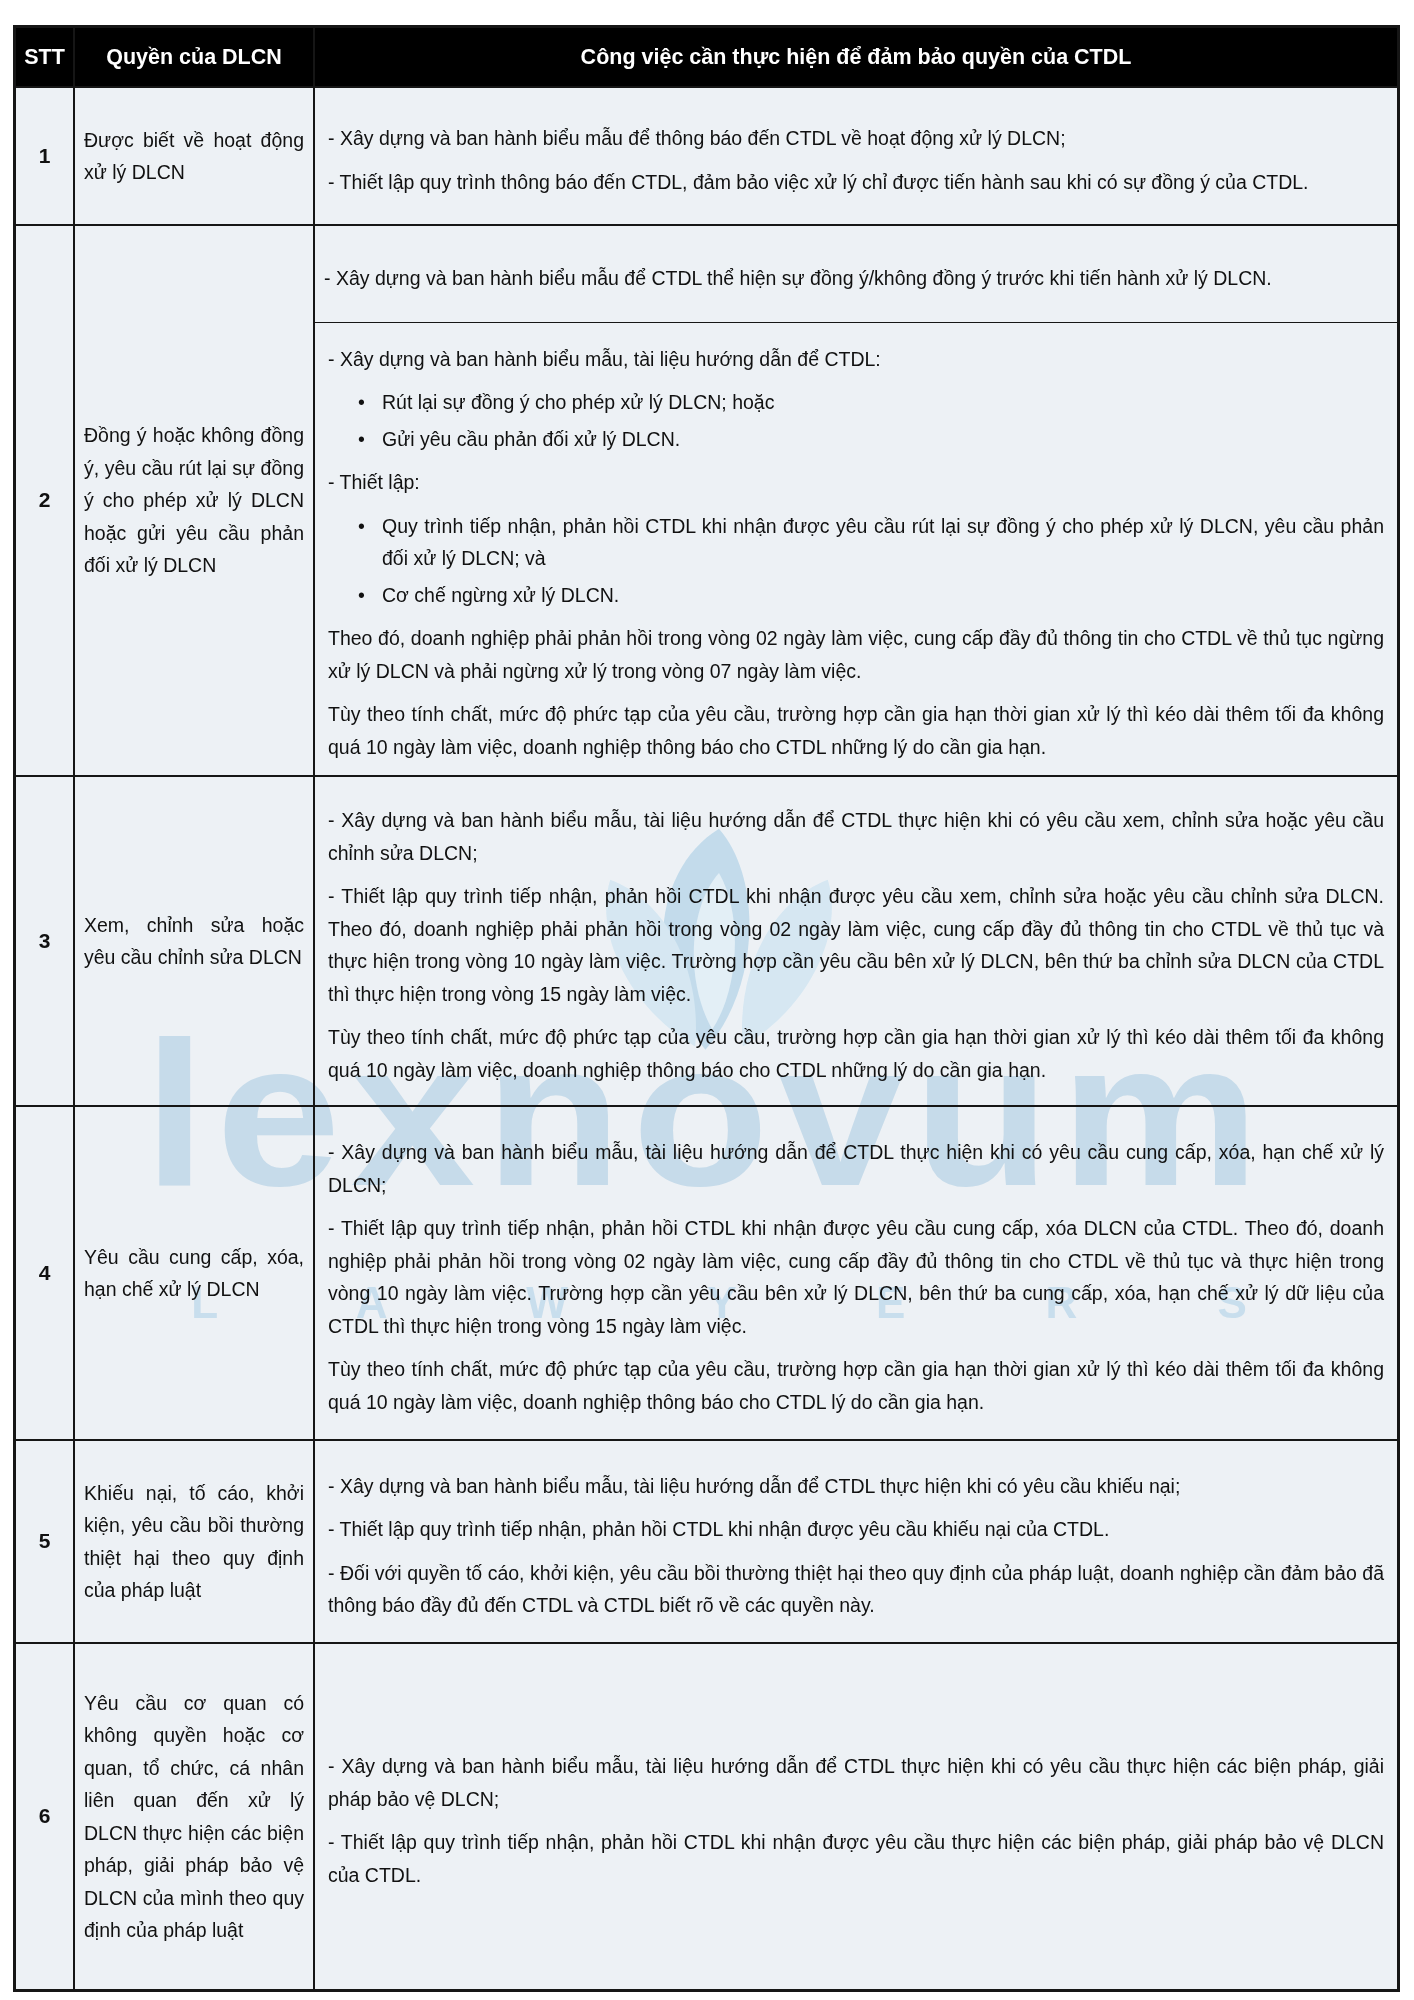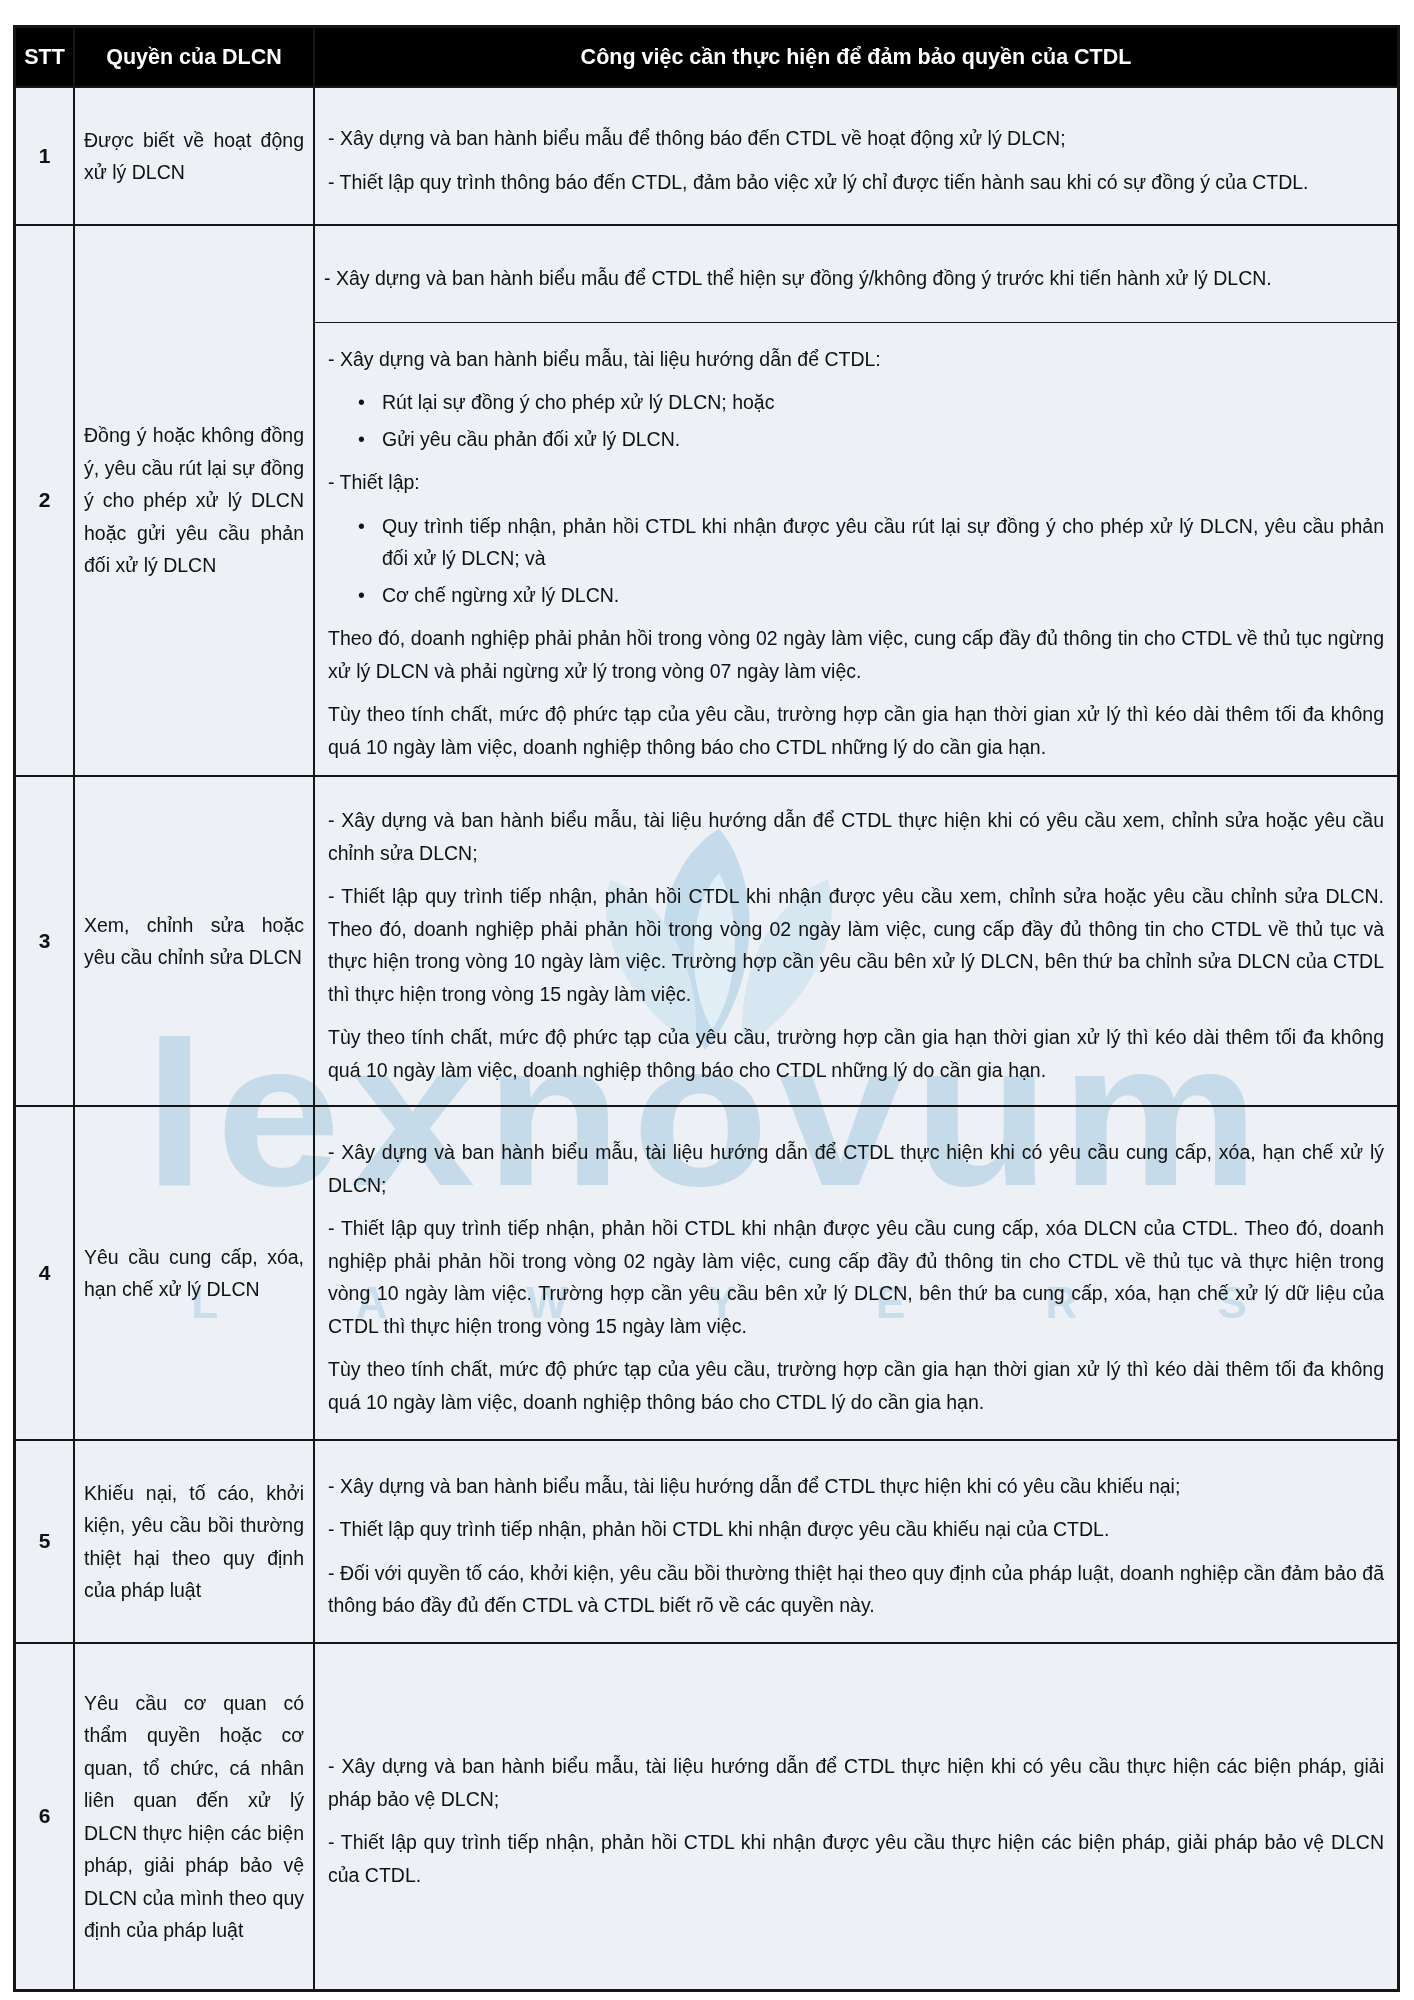--- a/index.html
+++ b/index.html
@@ -211,21 +211,21 @@
           <td class="stt" rowspan="1">5</td>
           <td class="right" rowspan="1">Khiếu nại, tố cáo, khởi kiện, yêu cầu bồi thường thiệt hại theo quy định của pháp luật</td>
           <td class="task">
             <div class="para">- Xây dựng và ban hành biểu mẫu, tài liệu hướng dẫn để CTDL thực hiện khi có yêu cầu khiếu nại;</div>
             <div class="para">- Thiết lập quy trình tiếp nhận, phản hồi CTDL khi nhận được yêu cầu khiếu nại của CTDL.</div>
             <div class="para">- Đối với quyền tố cáo, khởi kiện, yêu cầu bồi thường thiệt hại theo quy định của pháp luật, doanh nghiệp cần đảm bảo đã thông báo đầy đủ đến CTDL và CTDL biết rõ về các quyền này.</div>
           </td>
         </tr>
         <tr class="row-5 sub-0">
           <td class="stt" rowspan="1">6</td>
-          <td class="right" rowspan="1">Yêu cầu cơ quan có thẩm quyền hoặc cơ quan, tổ chức, cá nhân liên quan đến xử lý DLCN thực hiện các biện pháp, giải pháp bảo vệ DLCN của mình theo quy định của pháp luật</td>
+          <td class="right" rowspan="1">Yêu cầu cơ quan có không quyền hoặc cơ quan, tổ chức, cá nhân liên quan đến xử lý DLCN thực hiện các biện pháp, giải pháp bảo vệ DLCN của mình theo quy định của pháp luật</td>
           <td class="task">
             <div class="para">- Xây dựng và ban hành biểu mẫu, tài liệu hướng dẫn để CTDL thực hiện khi có yêu cầu thực hiện các biện pháp, giải pháp bảo vệ DLCN;</div>
             <div class="para">- Thiết lập quy trình tiếp nhận, phản hồi CTDL khi nhận được yêu cầu thực hiện các biện pháp, giải pháp bảo vệ DLCN của CTDL.</div>
           </td>
         </tr>
       </tbody>
   </table>
 </div>
 
 </body></html>

